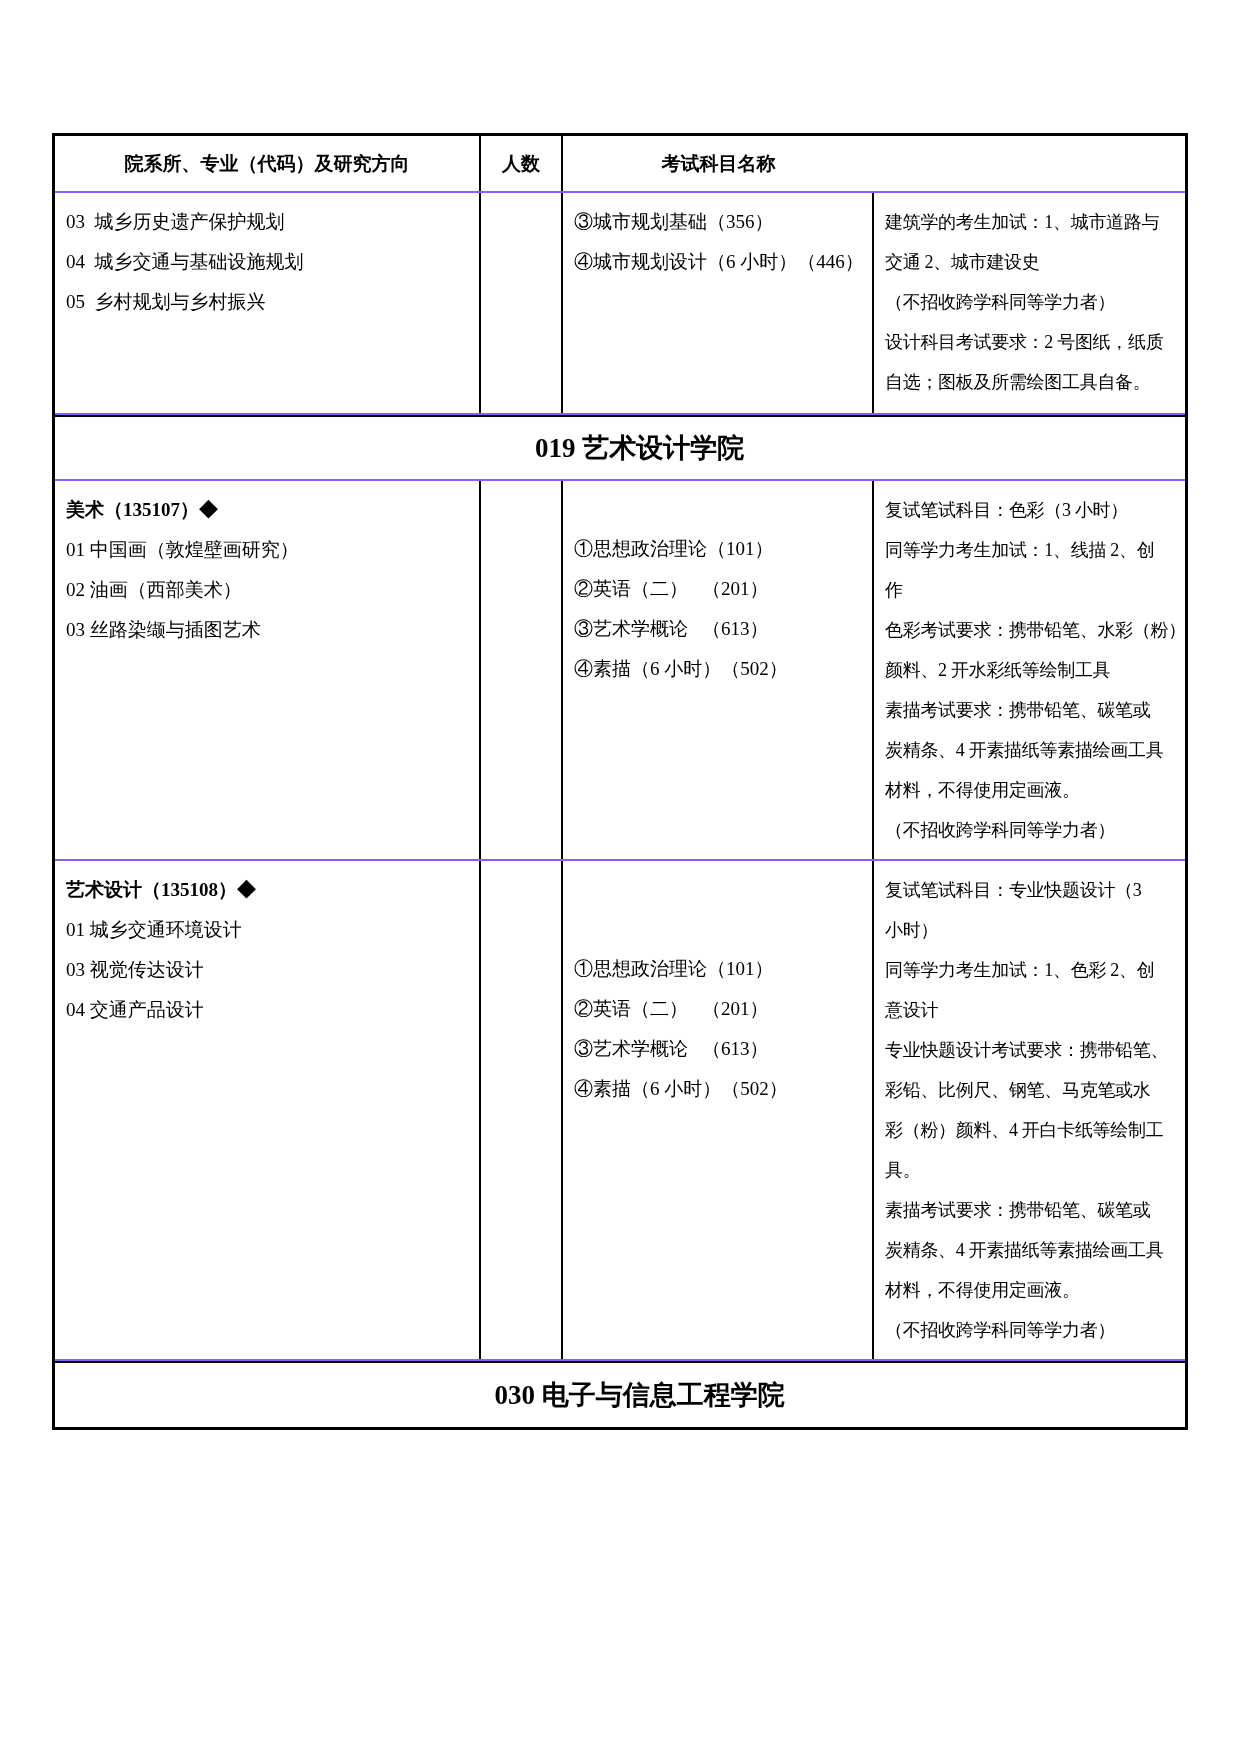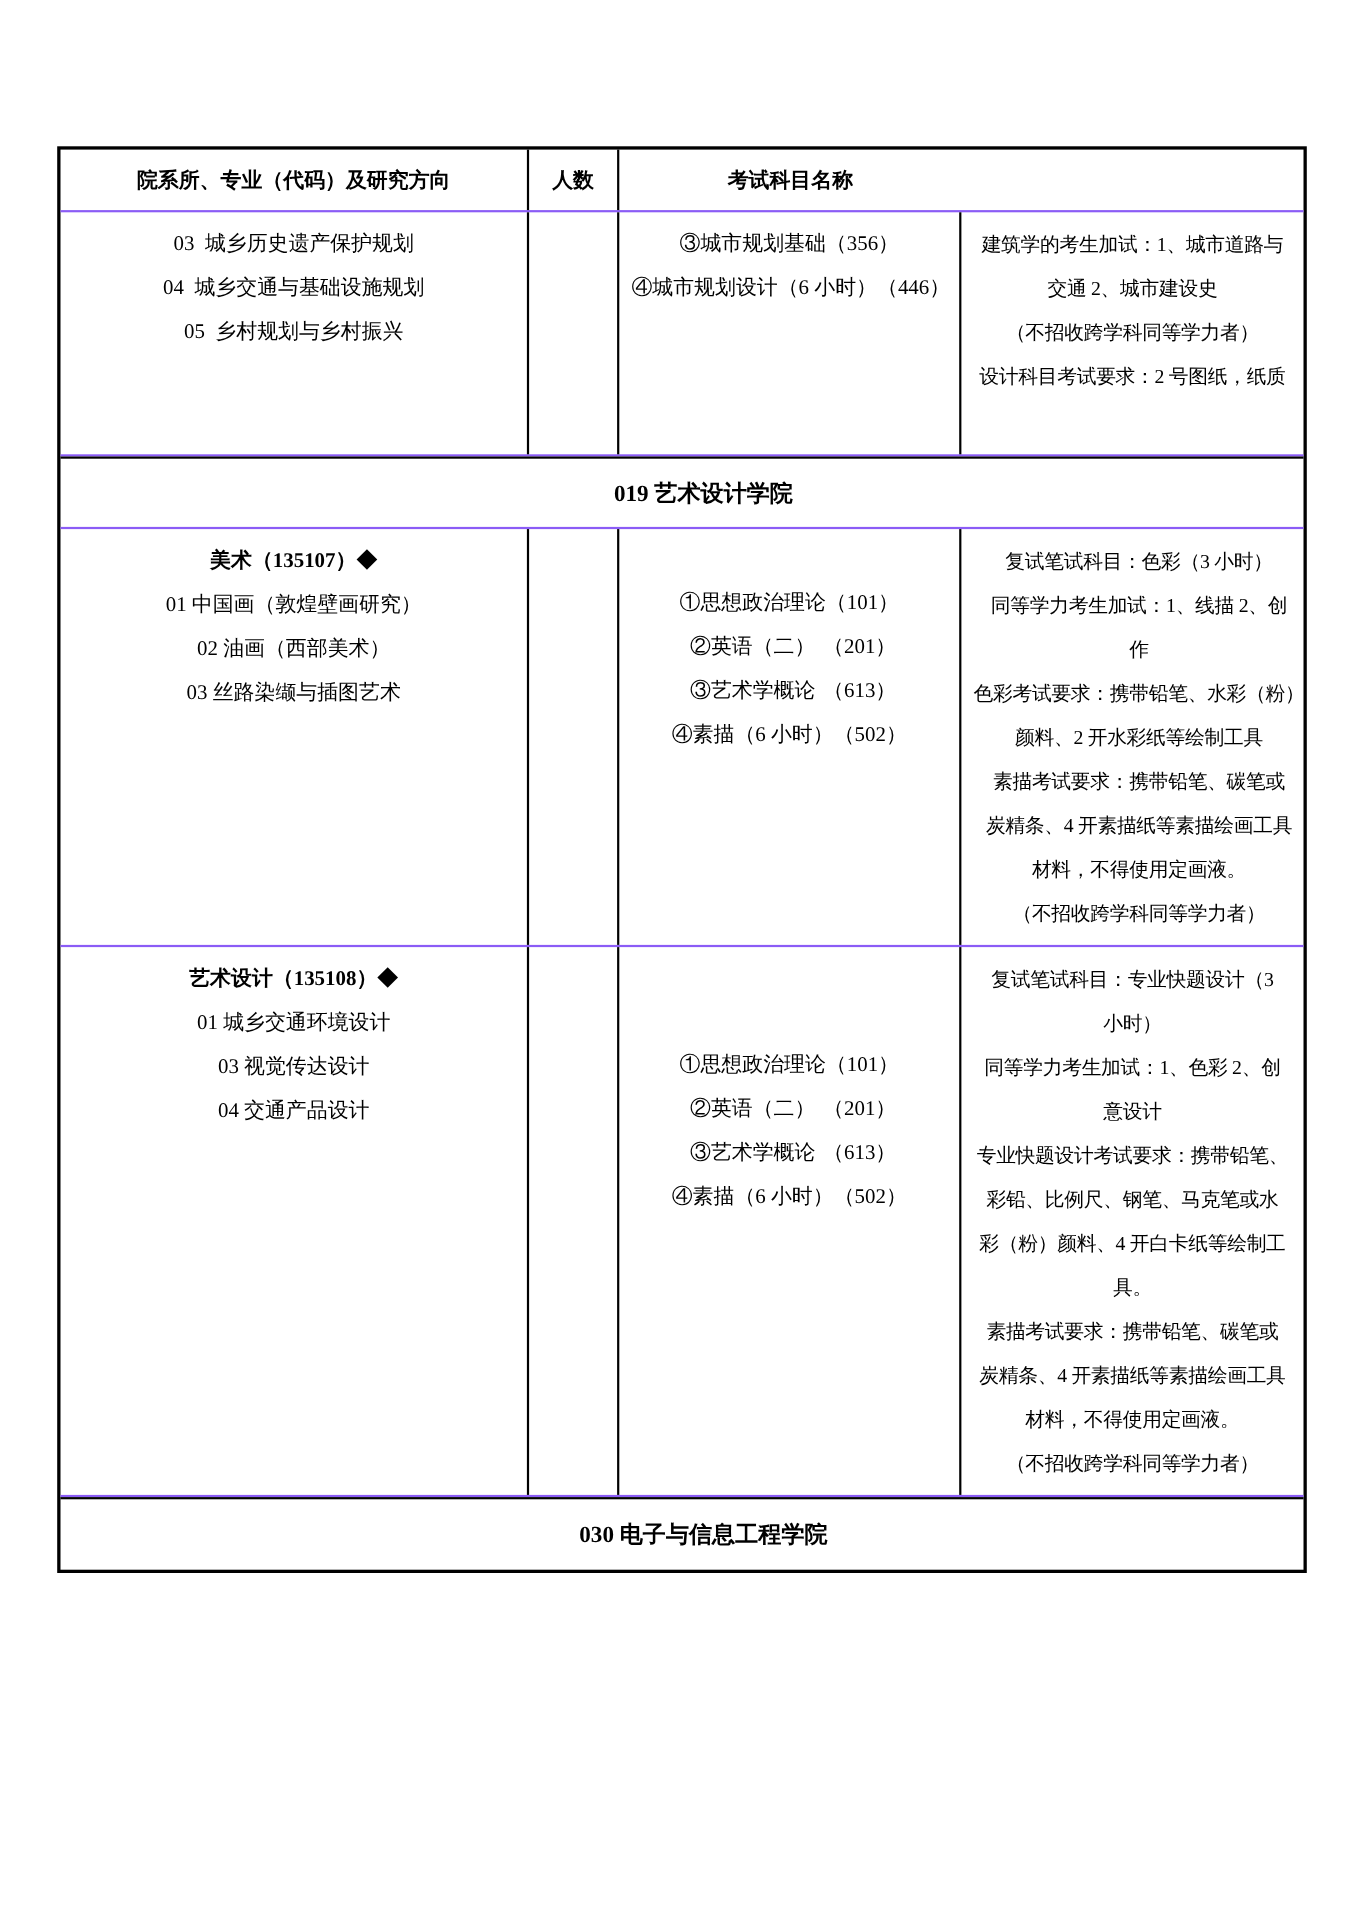--- a/index.html
+++ b/index.html
@@ -29,28 +29,27 @@
     font-weight:bold; font-size:19px;
     border-right:2px solid #000000;
     white-space:pre;
   }
   .th:last-child { border-right:none; }
   .td {
     border-right:2px solid #000000;
     padding:9px 11px;
     font-size:19px;
     line-height:40px;
-    text-align:center;
   }
   .td:last-child { border-right:none; }
   .tr.section { border-top:2px solid #000000; }
   .section-cell {
     grid-column:1 / -1;
     display:flex; align-items:center; justify-content:center;
-    font-weight:bold; font-size:21px;
+    font-weight:bold; font-size:27px;
     white-space:pre;
     margin-left:39px;
   }
   .row-0 { min-height:222px; }
   .row-1 { height:66px; }
   .row-2 { min-height:375px; }
   .row-3 { min-height:493px; }
   .row-4 { height:66px;font-family:Liberation Serif, serif; }
   .line { white-space:pre; }
   .line.bold { font-weight:bold; }
@@ -79,20 +78,21 @@
           <div class="td count-cell"></div>
           <div class="td subjects-cell">
             <div class="line subject-line"><span class="subject-name">③城市规划基础（356）</span></div>
             <div class="line subject-line"><span class="subject-name">④城市规划设计（6 小时）（446）</span></div>
           </div>
           <div class="td remarks-cell">
             <div class="line remark-line">建筑学的考生加试：1、城市道路与</div>
             <div class="line remark-line">交通 2、城市建设史</div>
             <div class="line remark-line">（不招收跨学科同等学力者）</div>
             <div class="line remark-line">设计科目考试要求：2 号图纸，纸质</div>
+            <div class="line remark-line">自选；图板及所需绘图工具自备。</div>
           </div>
         </div>
         <div class="tr row-1 section">
           <div class="section-cell">019 艺术设计学院</div>
         </div>
         <div class="tr row-2 data">
           <div class="td directions-cell">
             <div class="line bold">美术（135107）◆</div>
             <div class="line">01 中国画（敦煌壁画研究）</div>
             <div class="line">02 油画（西部美术）</div>

